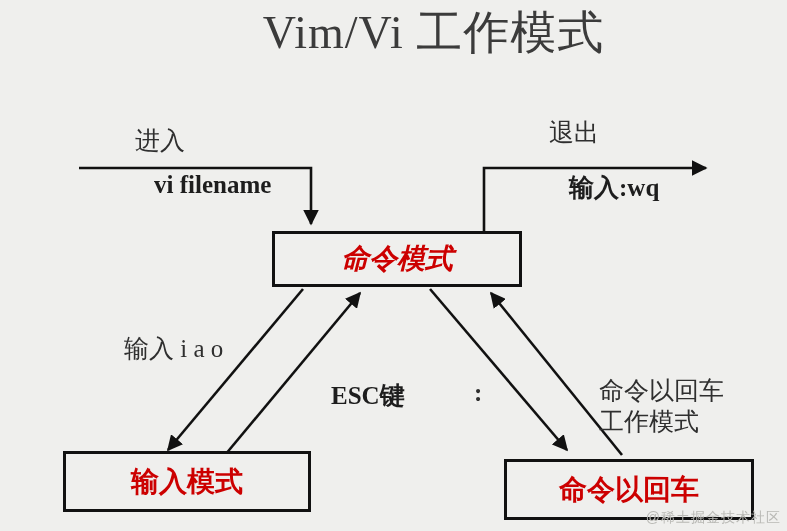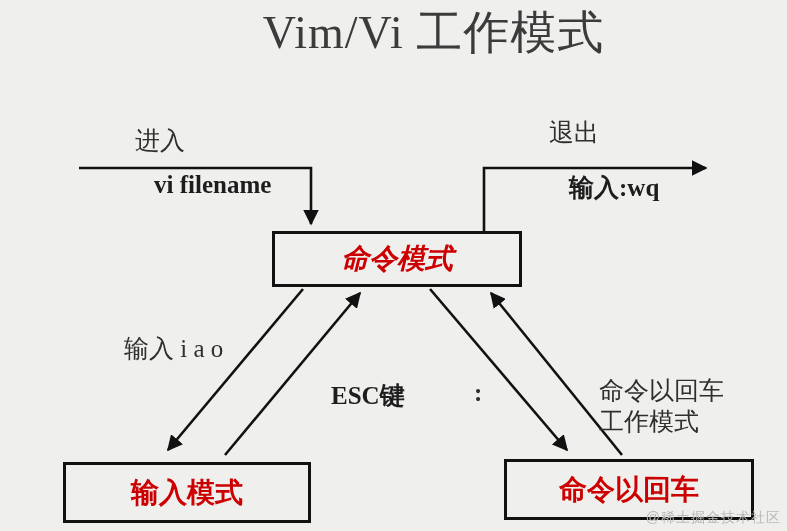--- a/index.html
+++ b/index.html
@@ -47,21 +47,21 @@
     font-weight: bold;
     font-family: "Liberation Serif", "DejaVu Serif", serif;
   }
   #node-command {
     left: 272px; top: 231px;
     width: 250px; height: 56px;
     font-size: 28px;
     font-style: italic;
   }
   #node-insert {
-    left: 63px; top: 462px;
+    left: 63px; top: 451px;
     width: 248px; height: 61px;
     font-size: 28px;
   }
   #node-lastline {
     left: 504px; top: 459px;
     width: 250px; height: 61px;
     font-size: 28px;
   }
 
   .lbl {

